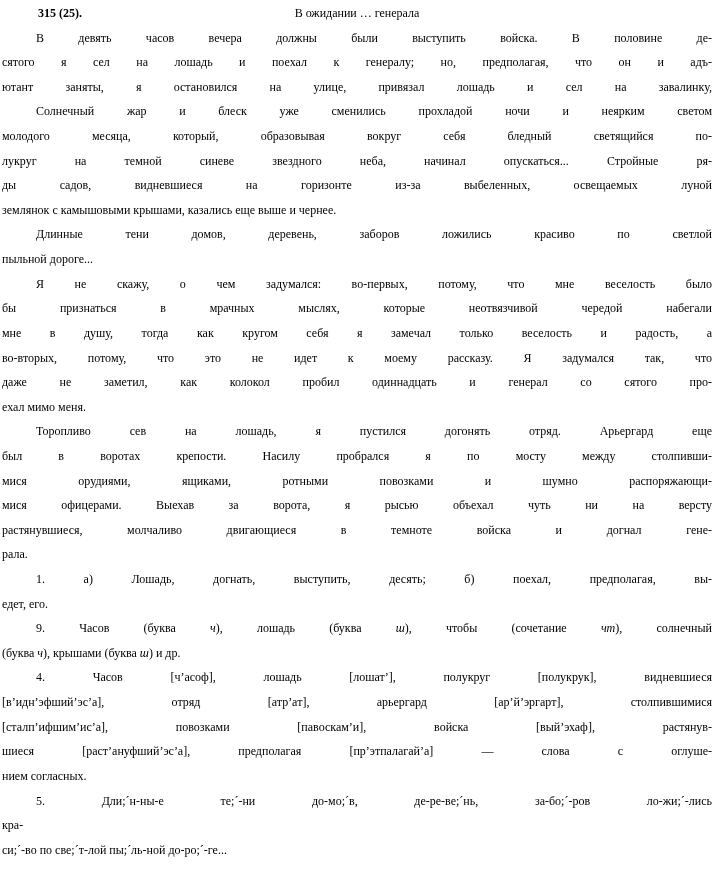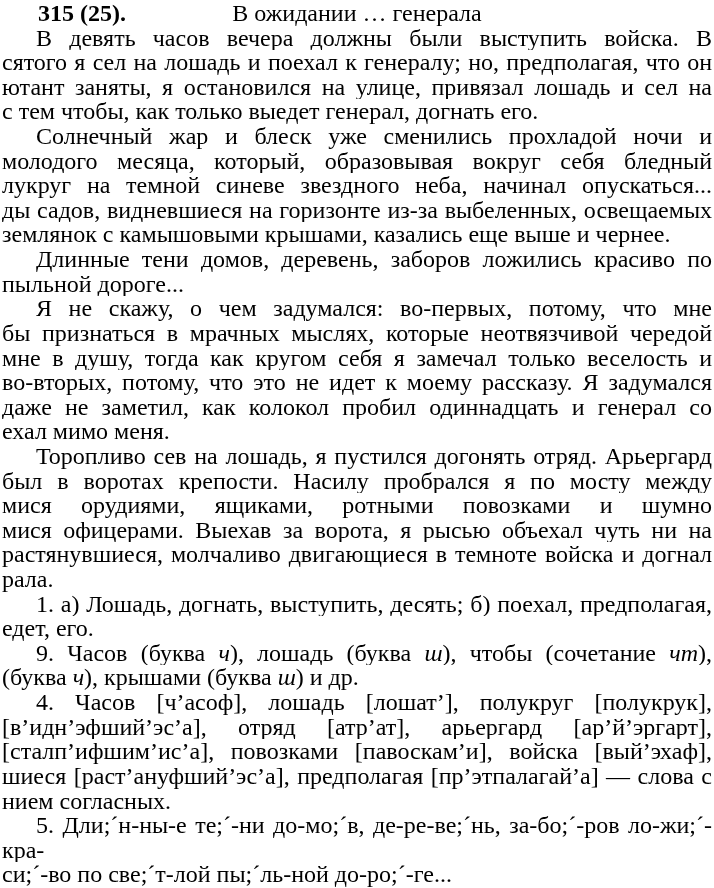--- a/index.html
+++ b/index.html
@@ -9,21 +9,21 @@
   }
   .page {
     position: relative;
     width: 714px;
     height: 888px;
     box-sizing: border-box;
     padding: 1px 2px 0 2px;
     background: #ffffff;
     color: #000000;
     font-family: "Liberation Serif", "DejaVu Serif", serif;
-    font-size: 24px;
+    font-size: 12px;
     overflow: hidden;
   }
   .ln {
     height: 24.62px;
     line-height: 24.62px;
     overflow: hidden;
     text-align: left;
   }
   .ln.just {
     text-align: justify;
@@ -59,21 +59,20 @@
 <div class="page">
   <div class="ln title-line">
     <span class="ex-num">315 (25).</span>
     <span class="ex-title">В ожидании … генерала</span>
   </div>
   <div id="text-body">
       <div>
         <div class="ln just ind">В девять часов вечера должны были выступить войска. В половине де-</div>
         <div class="ln just">сятого я сел на лошадь и поехал к генералу; но, предполагая, что он и адъ-</div>
         <div class="ln just">ютант заняты, я остановился на улице, привязал лошадь и сел на завалинку,</div>
-        <div class="ln">с тем чтобы, как только выедет генерал, догнать его.</div>
       </div>
       <div>
         <div class="ln just ind">Солнечный жар и блеск уже сменились прохладой ночи и неярким светом</div>
         <div class="ln just">молодого месяца, который, образовывая вокруг себя бледный светящийся по-</div>
         <div class="ln just">лукруг на темной синеве звездного неба, начинал опускаться... Стройные ря-</div>
         <div class="ln just">ды садов, видневшиеся на горизонте из-за выбеленных, освещаемых луной</div>
         <div class="ln">землянок с камышовыми крышами, казались еще выше и чернее.</div>
       </div>
       <div>
         <div class="ln just ind">Длинные тени домов, деревень, заборов ложились красиво по светлой</div>

